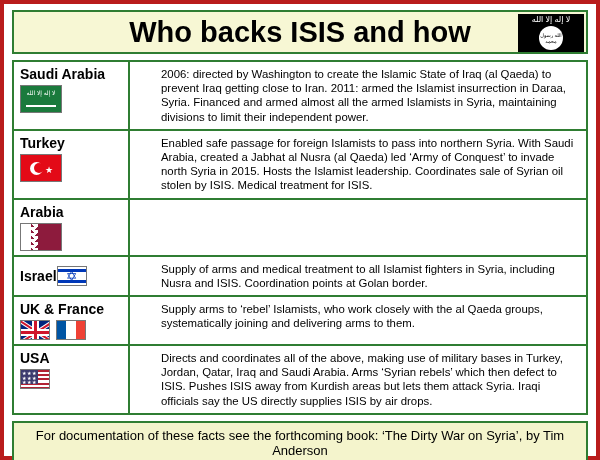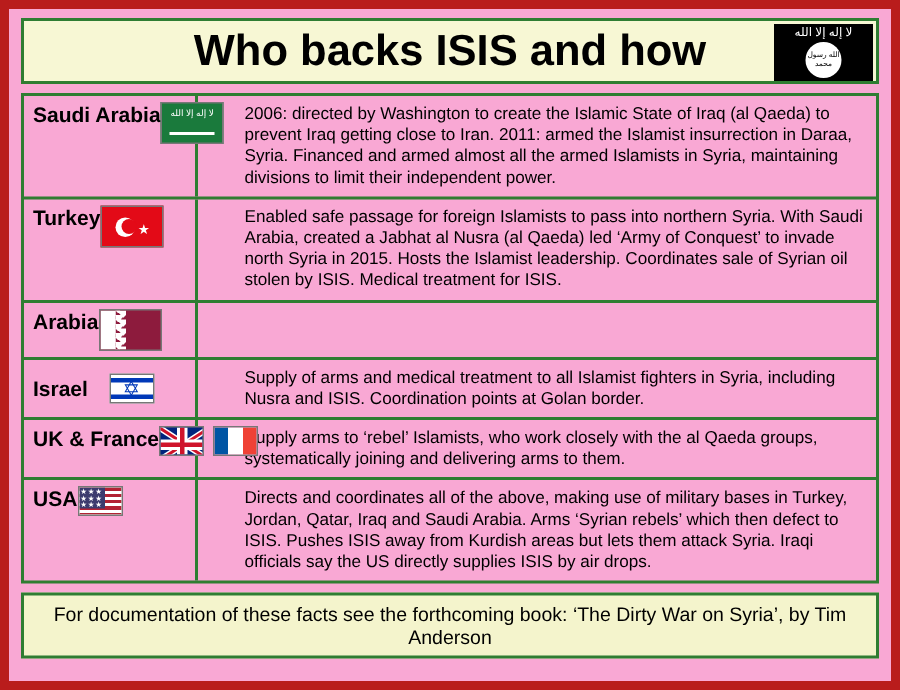--- a/index.html
+++ b/index.html
@@ -10,23 +10,23 @@
     width: 600px;
     height: 460px;
     background: #f2f2c8;
     font-family: "Liberation Sans", sans-serif;
     overflow: hidden;
   }
   .page {
     position: relative;
     width: 600px;
     height: 460px;
-    background: #f9a8d4;
-    box-sizing: border-box;
-    border: 6px solid #b91c1c;
+    background: #ffffff;
+    box-sizing: border-box;
+    border: 4px solid #b91c1c;
     padding: 6px 8px 6px 8px;
   }
 
   
   .header {
     position: relative;
     height: 44px;
     border: 2px solid #2f7d32;
     background: #f7f7d4;
     box-sizing: border-box;
@@ -90,39 +90,39 @@
     border-bottom: 2px solid #2f7d32;
     min-height: 30px;
   }
   .cell-left {
     width: 116px;
     flex: 0 0 116px;
     border-right: 2px solid #2f7d32;
     box-sizing: border-box;
     padding: 4px 5px 4px 6px;
     display: flex;
-    flex-direction: row;
+    flex-direction: column;
     align-items: flex-start;
     justify-content: flex-start;
   }
   .country-name {
     font-size: 14px;
     font-weight: bold;
     color: #000;
     white-space: nowrap;
     margin-bottom: 3px;
   }
   .cell-left.inline {
     flex-direction: row;
     align-items: center;
     justify-content: flex-start;
   }
   .cell-left.inline .country-name {
     margin-bottom: 0;
-    margin-right: 14px;
+    margin-right: 0;
   }
   .flags {
     display: flex;
     flex-direction: row;
     gap: 6px;
     align-items: center;
   }
   .cell-right {
     flex: 1 1 auto;
     box-sizing: border-box;

